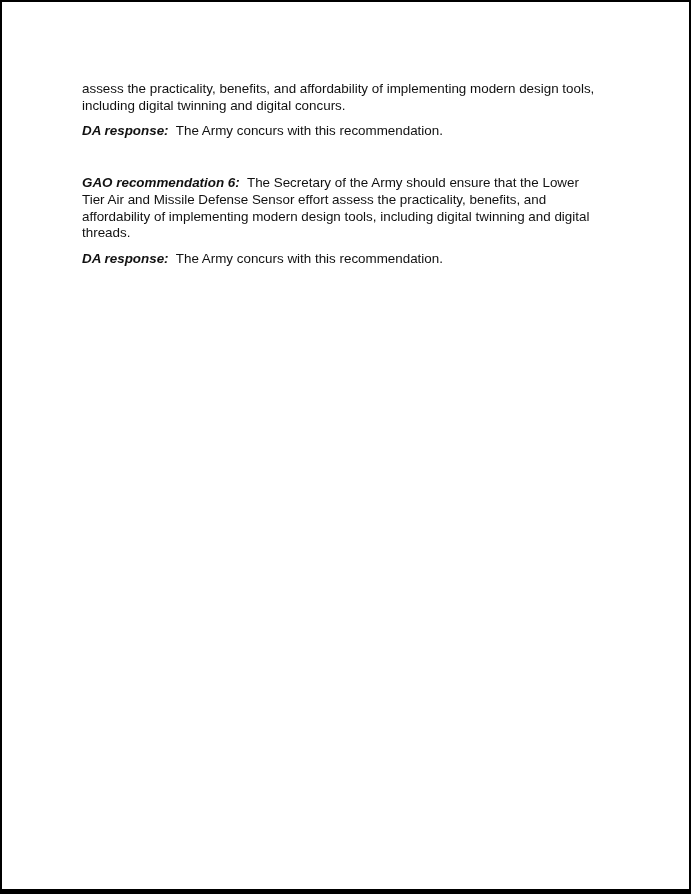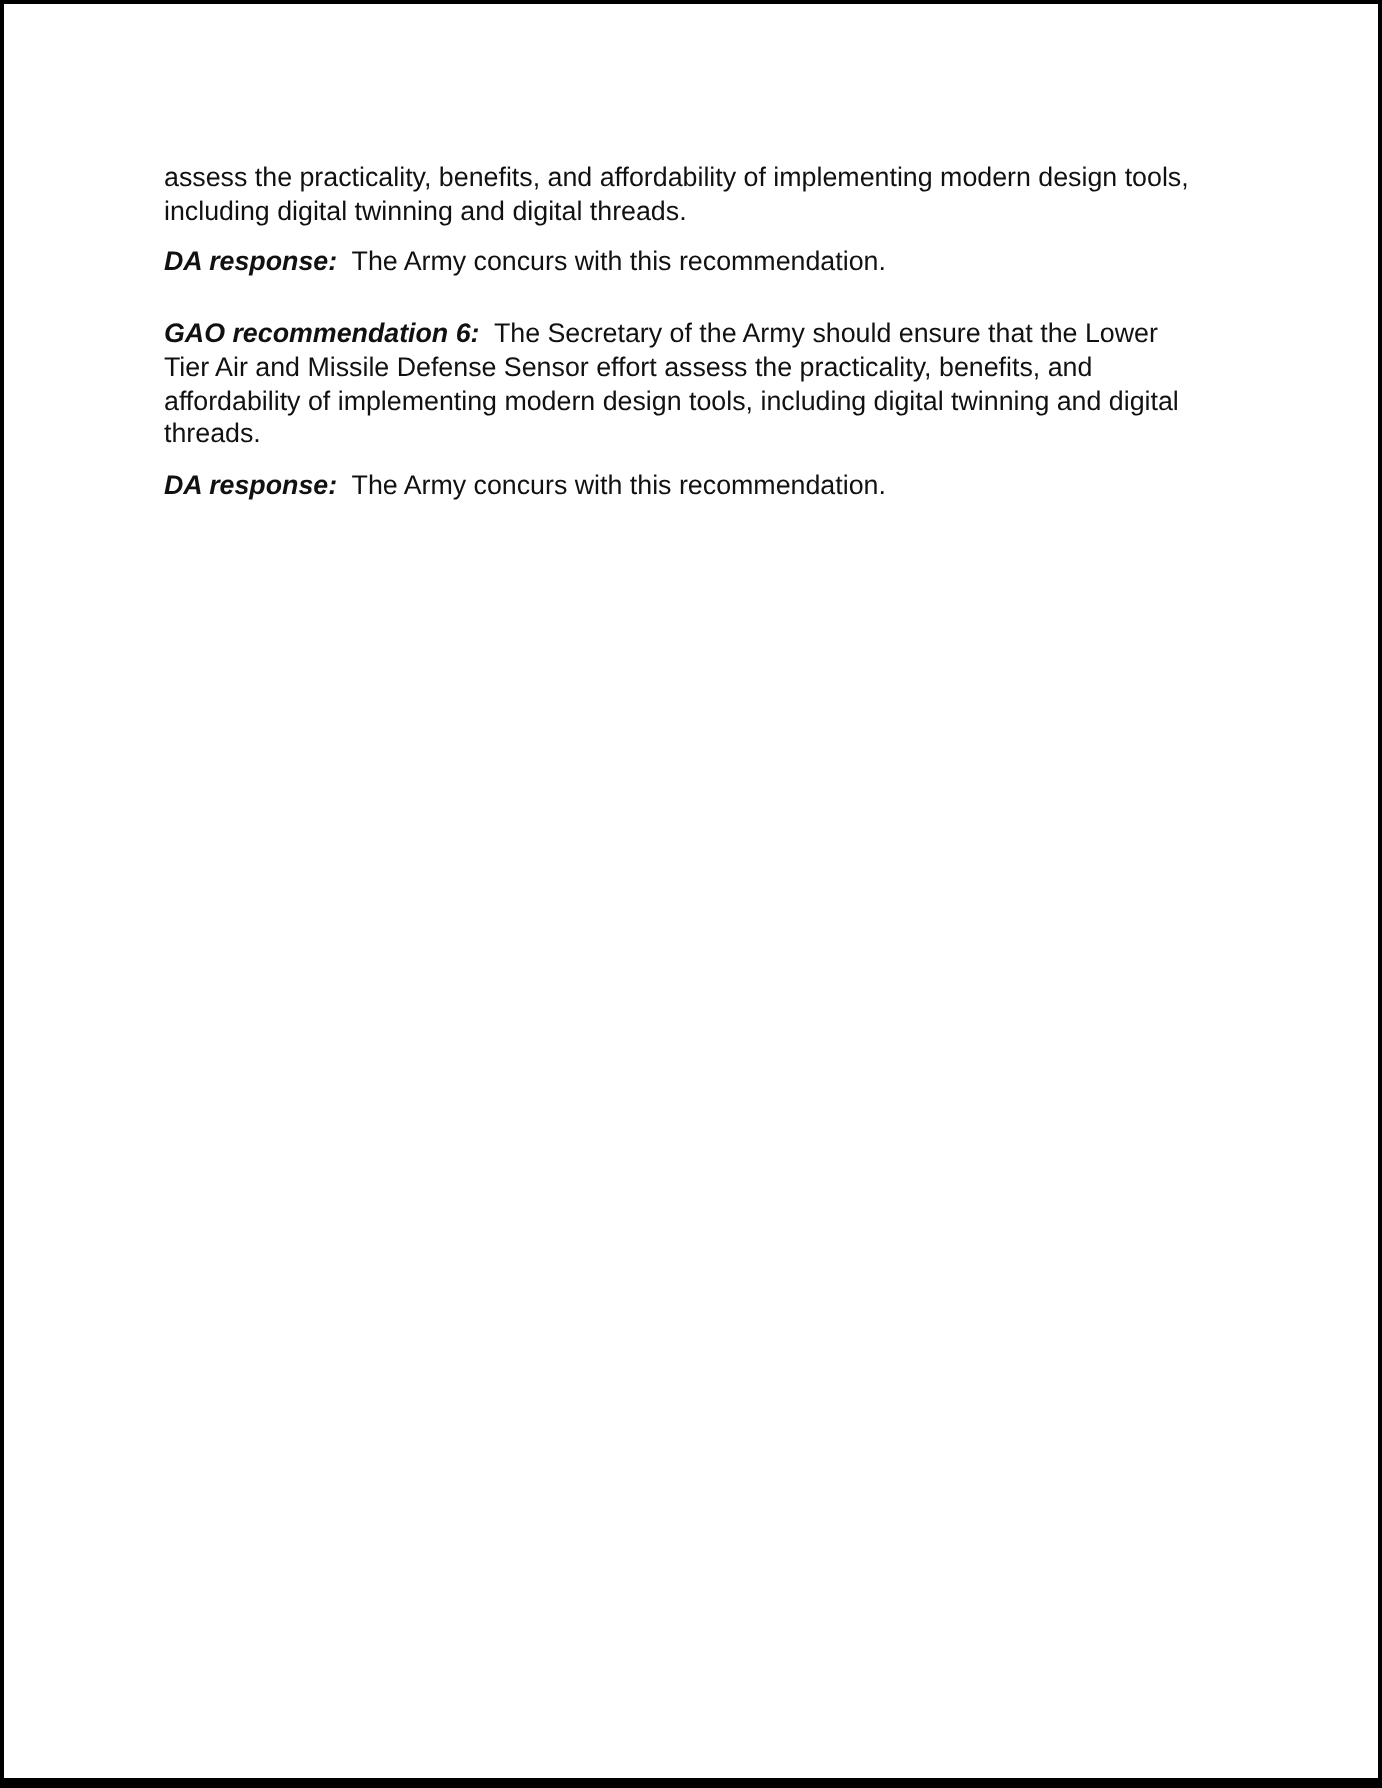--- a/index.html
+++ b/index.html
@@ -25,34 +25,34 @@
     width: 519px;
     color: #111111;
     font-size: 13.4px;
     line-height: 16.7px;
   }
   .content p {
     margin: 0 0 9px 0;
     white-space: pre-wrap;
   }
   .content p.rec-block {
-    margin-top: 19px;
+    margin-top: 35px;
   }
   .lead {
     font-weight: bold;
     font-style: italic;
   }
 </style>
 </head>
 <body>
 
 <div class="page">
   <div class="content">
 
-    <p><span class="lead"></span><span>assess the practicality, benefits, and affordability of implementing modern design tools, including digital twinning and digital threads.</span></p>
+    <p><span class="lead"></span><span>assess the practicality, benefits, and affordability of implementing modern design tools, including digital twinning and digital concurs.</span></p>
 
     <p><span class="lead">DA response:</span><span>  The Army concurs with this recommendation.</span></p>
 
     <p class="rec-block"><span class="lead">GAO recommendation 6:</span><span>  The Secretary of the Army should ensure that the Lower Tier Air and Missile Defense Sensor effort assess the practicality, benefits, and affordability of implementing modern design tools, including digital twinning and digital threads.</span></p>
 
     <p><span class="lead">DA response:</span><span>  The Army concurs with this recommendation.</span></p>
 
   </div>
 </div>
 

